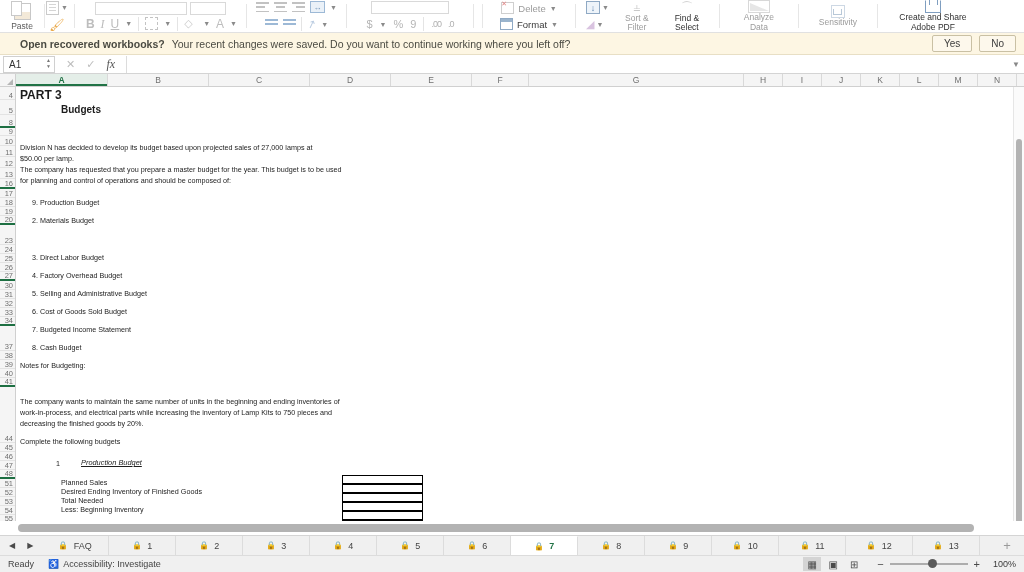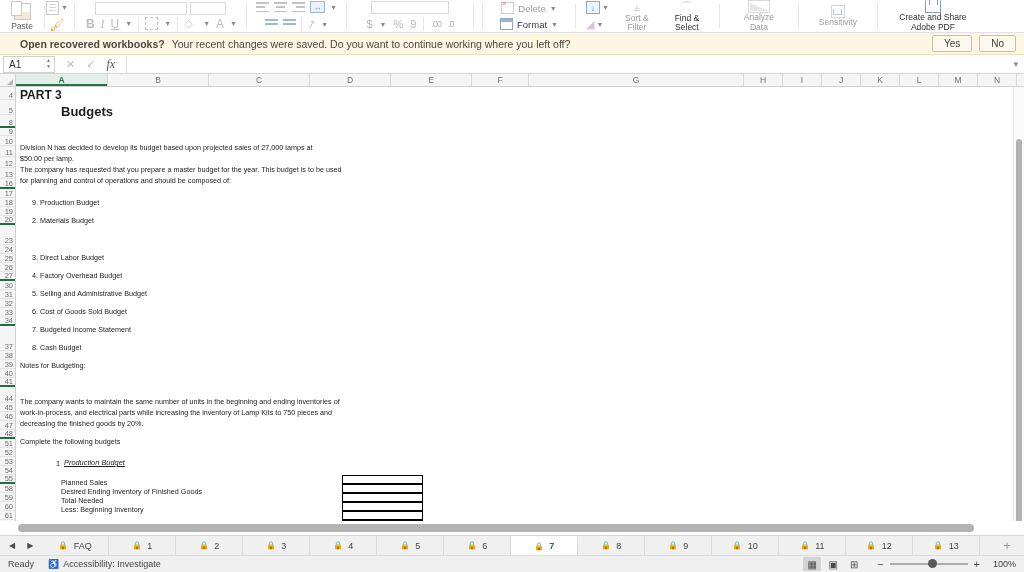--- a/index.html
+++ b/index.html
@@ -164,21 +164,21 @@
   .rowhdr { width: 16px; flex: 0 0 16px; background: #f5f5f5; border-right: 1px solid #d0d0d0; }
   .rh {
     text-align: right; padding-right: 2px; font-size: 7.5px; color: #707070;
     border-bottom: 1px solid #e3e3e3; line-height: 1; display:flex; align-items:flex-end;
     justify-content:flex-end; user-select:none;
   }
   .rh.hidden-break { border-bottom: 2px solid #1d6f42; }
   .cells { flex: 1; position: relative; }
   .cell-text { position: absolute; white-space: nowrap; font-size: 7.2px; color: #1c1c1c; line-height: 1; }
   .cell-text.big { font-size: 12px; font-weight: bold; }
-  .cell-text.mid { font-size: 13px; font-weight: bold; }
+  .cell-text.mid { font-size: 10px; font-weight: bold; }
   .cell-text.ital { font-style: italic; text-decoration: underline; font-size: 7.4px; }
   .inputbox { position: absolute; border: 1px solid #000; background: #fff; }
   .inputbox.hl { background: #ffffb0; }
 
   
   .vscroll {
     position: absolute; right: 0; top: 13px; bottom: 0; width: 11px; background: #fbfbfb;
     border-left: 1px solid #e6e6e6;
   }
   .vthumb { position: absolute; left: 2px; right: 2px; top: 52px; height: 392px; background: #b3b3b3; border-radius: 4px; }
@@ -464,21 +464,21 @@
           <div class="rh" style="height: 9px;">30</div>
           <div class="rh" style="height: 9px;">31</div>
           <div class="rh" style="height: 9px;">32</div>
           <div class="rh" style="height: 9px;">33</div>
           <div class="rh hidden-break" style="height: 9px;">34</div>
           <div class="rh" style="height: 25px;">37</div>
           <div class="rh" style="height: 9px;">38</div>
           <div class="rh" style="height: 9px;">39</div>
           <div class="rh" style="height: 9px;">40</div>
           <div class="rh hidden-break" style="height: 9px;">41</div>
-          <div class="rh" style="height: 16px;">44</div>
+          <div class="rh" style="height: 25px; margin-top: 31px;">44</div>
           <div class="rh" style="height: 9px;">45</div>
           <div class="rh" style="height: 9px;">46</div>
           <div class="rh" style="height: 9px;">47</div>
           <div class="rh hidden-break" style="height: 9px;">48</div>
           <div class="rh" style="height: 9px;">51</div>
           <div class="rh" style="height: 9px;">52</div>
           <div class="rh" style="height: 9px;">53</div>
           <div class="rh" style="height: 9px;">54</div>
           <div class="rh hidden-break" style="height: 9px;">55</div>
           <div class="rh" style="height: 9px;">58</div>
@@ -509,21 +509,21 @@
         <div class="cell-text" style="left:16px; top:239px;">7.  Budgeted Income Statement</div>
         <div class="cell-text" style="left:16px; top:257px;">8.  Cash Budget</div>
 
         <div class="cell-text" style="left:4px; top:275px;">Notes for Budgeting:</div>
         <div class="cell-text" style="left:4px; top:311px;">The company wants to maintain the same number of units in the beginning and ending inventories of</div>
         <div class="cell-text" style="left:4px; top:322px;">work-in-process, and electrical parts  while increasing the inventory of Lamp Kits to 750 pieces and</div>
         <div class="cell-text" style="left:4px; top:333px;">decreasing the finished goods by 20%.</div>
         <div class="cell-text" style="left:4px; top:351px;">Complete the following budgets</div>
 
         <div class="cell-text" style="left:40px; top:373px;">1</div>
-        <div class="cell-text ital" style="left:48px; top:372px;text-decoration:underline;">Production Budget</div>
+        <div class="cell-text ital" style="left:65px; top:372px;text-decoration:underline;">Production Budget</div>
 
         <div class="cell-text" style="left:45px; top:392px;">Planned Sales</div>
         <div class="cell-text" style="left:45px; top:401px;">Desired Ending Inventory of Finished Goods</div>
         <div class="cell-text" style="left:45px; top:410px;">Total Needed</div>
         <div class="cell-text" style="left:45px; top:419px;">  Less: Beginning Inventory</div>
 
         <div class="inputbox" style="left:326px; top:388px; width:81px; height:9px;"></div>
         <div class="inputbox" style="left:326px; top:397px; width:81px; height:9px;"></div>
         <div class="inputbox" style="left:326px; top:406px; width:81px; height:9px;"></div>
         <div class="inputbox" style="left:326px; top:415px; width:81px; height:9px;"></div>

